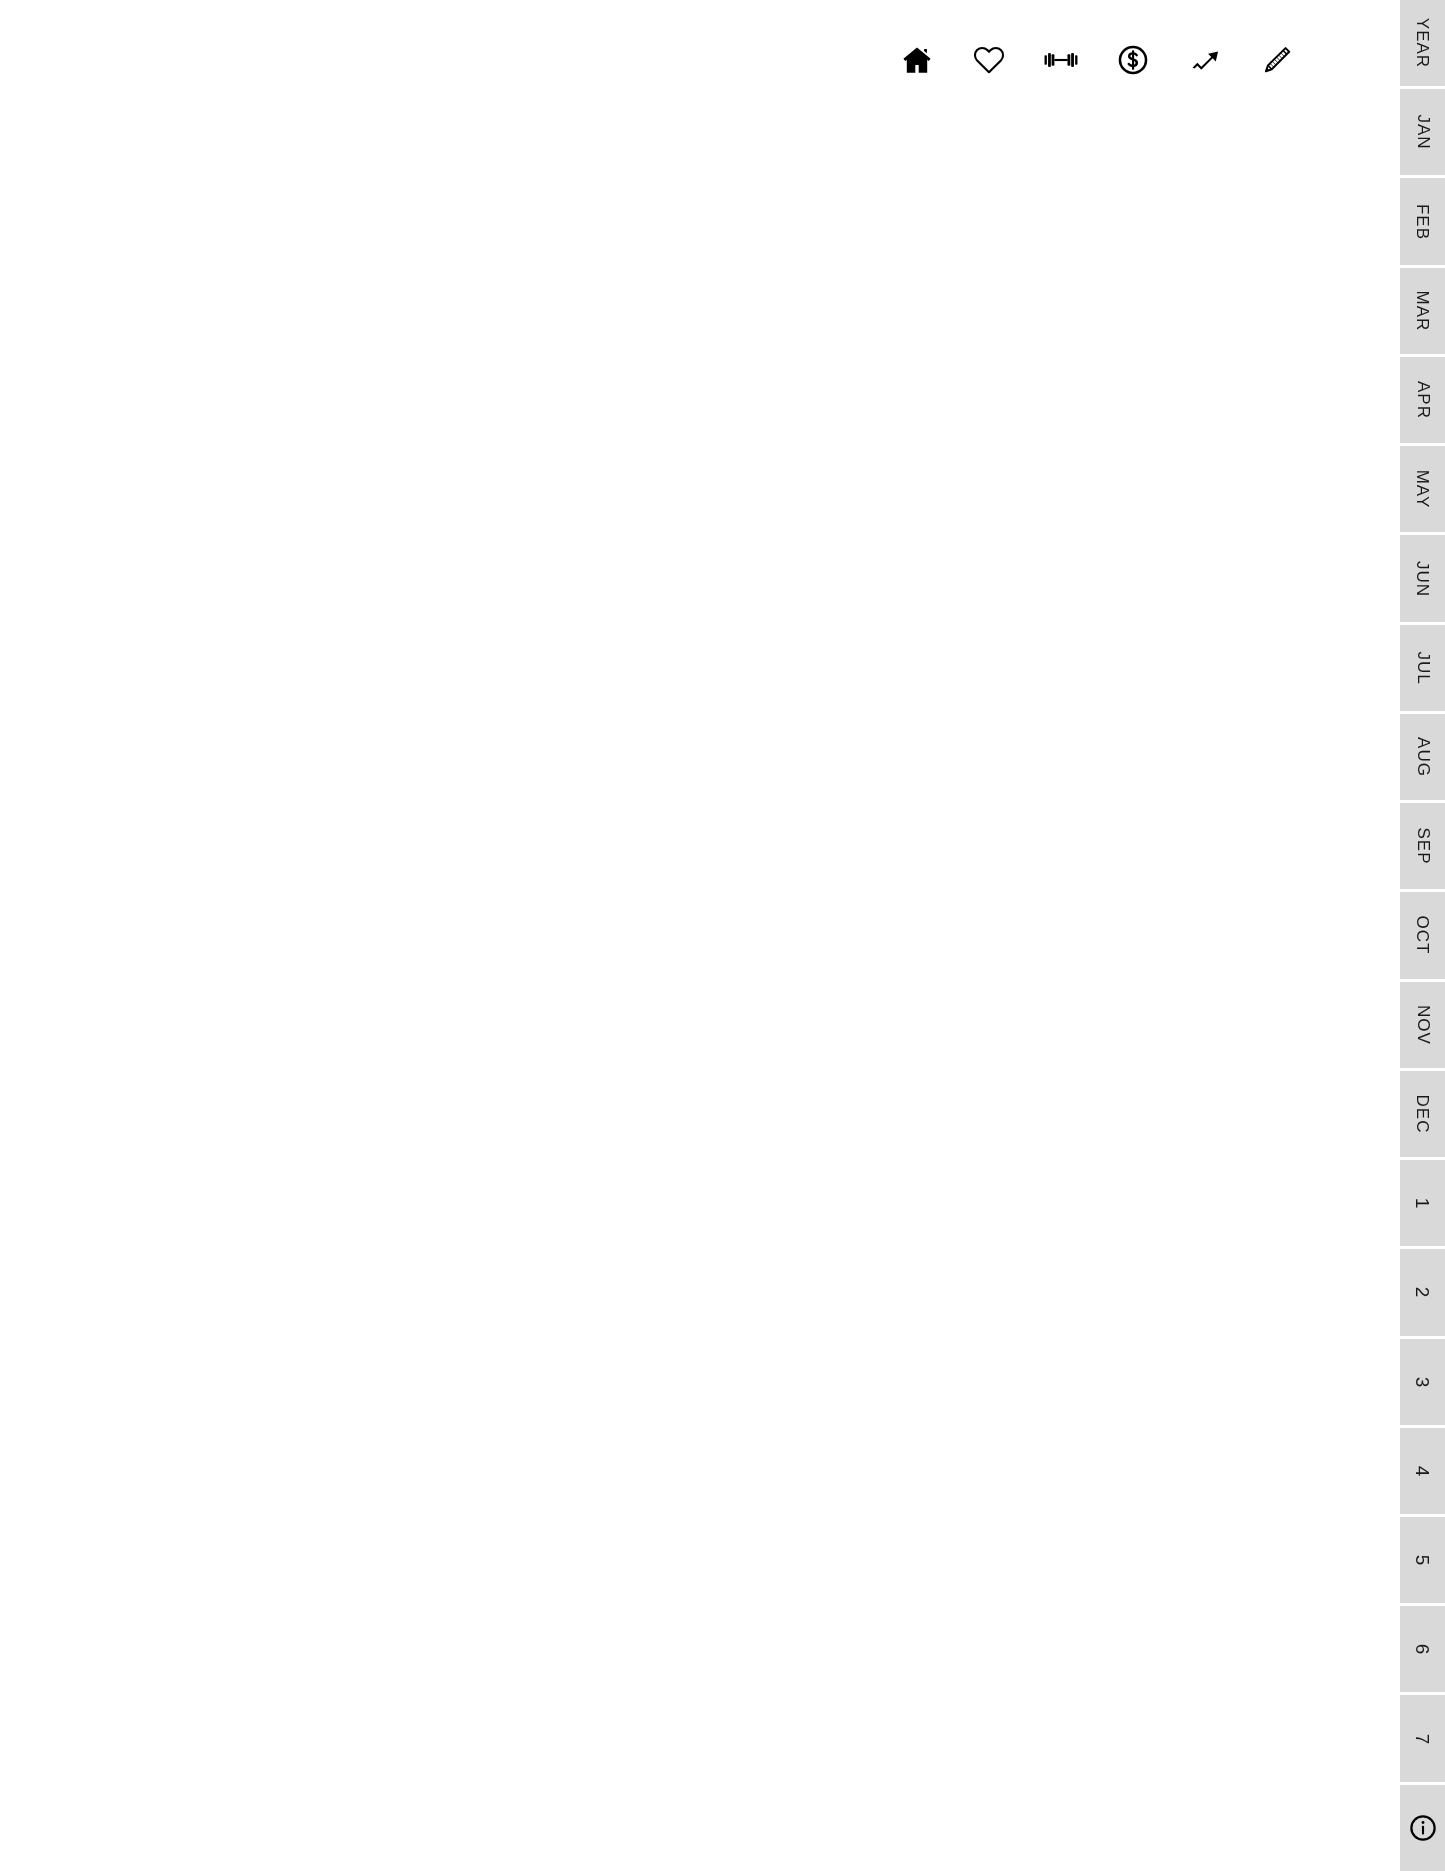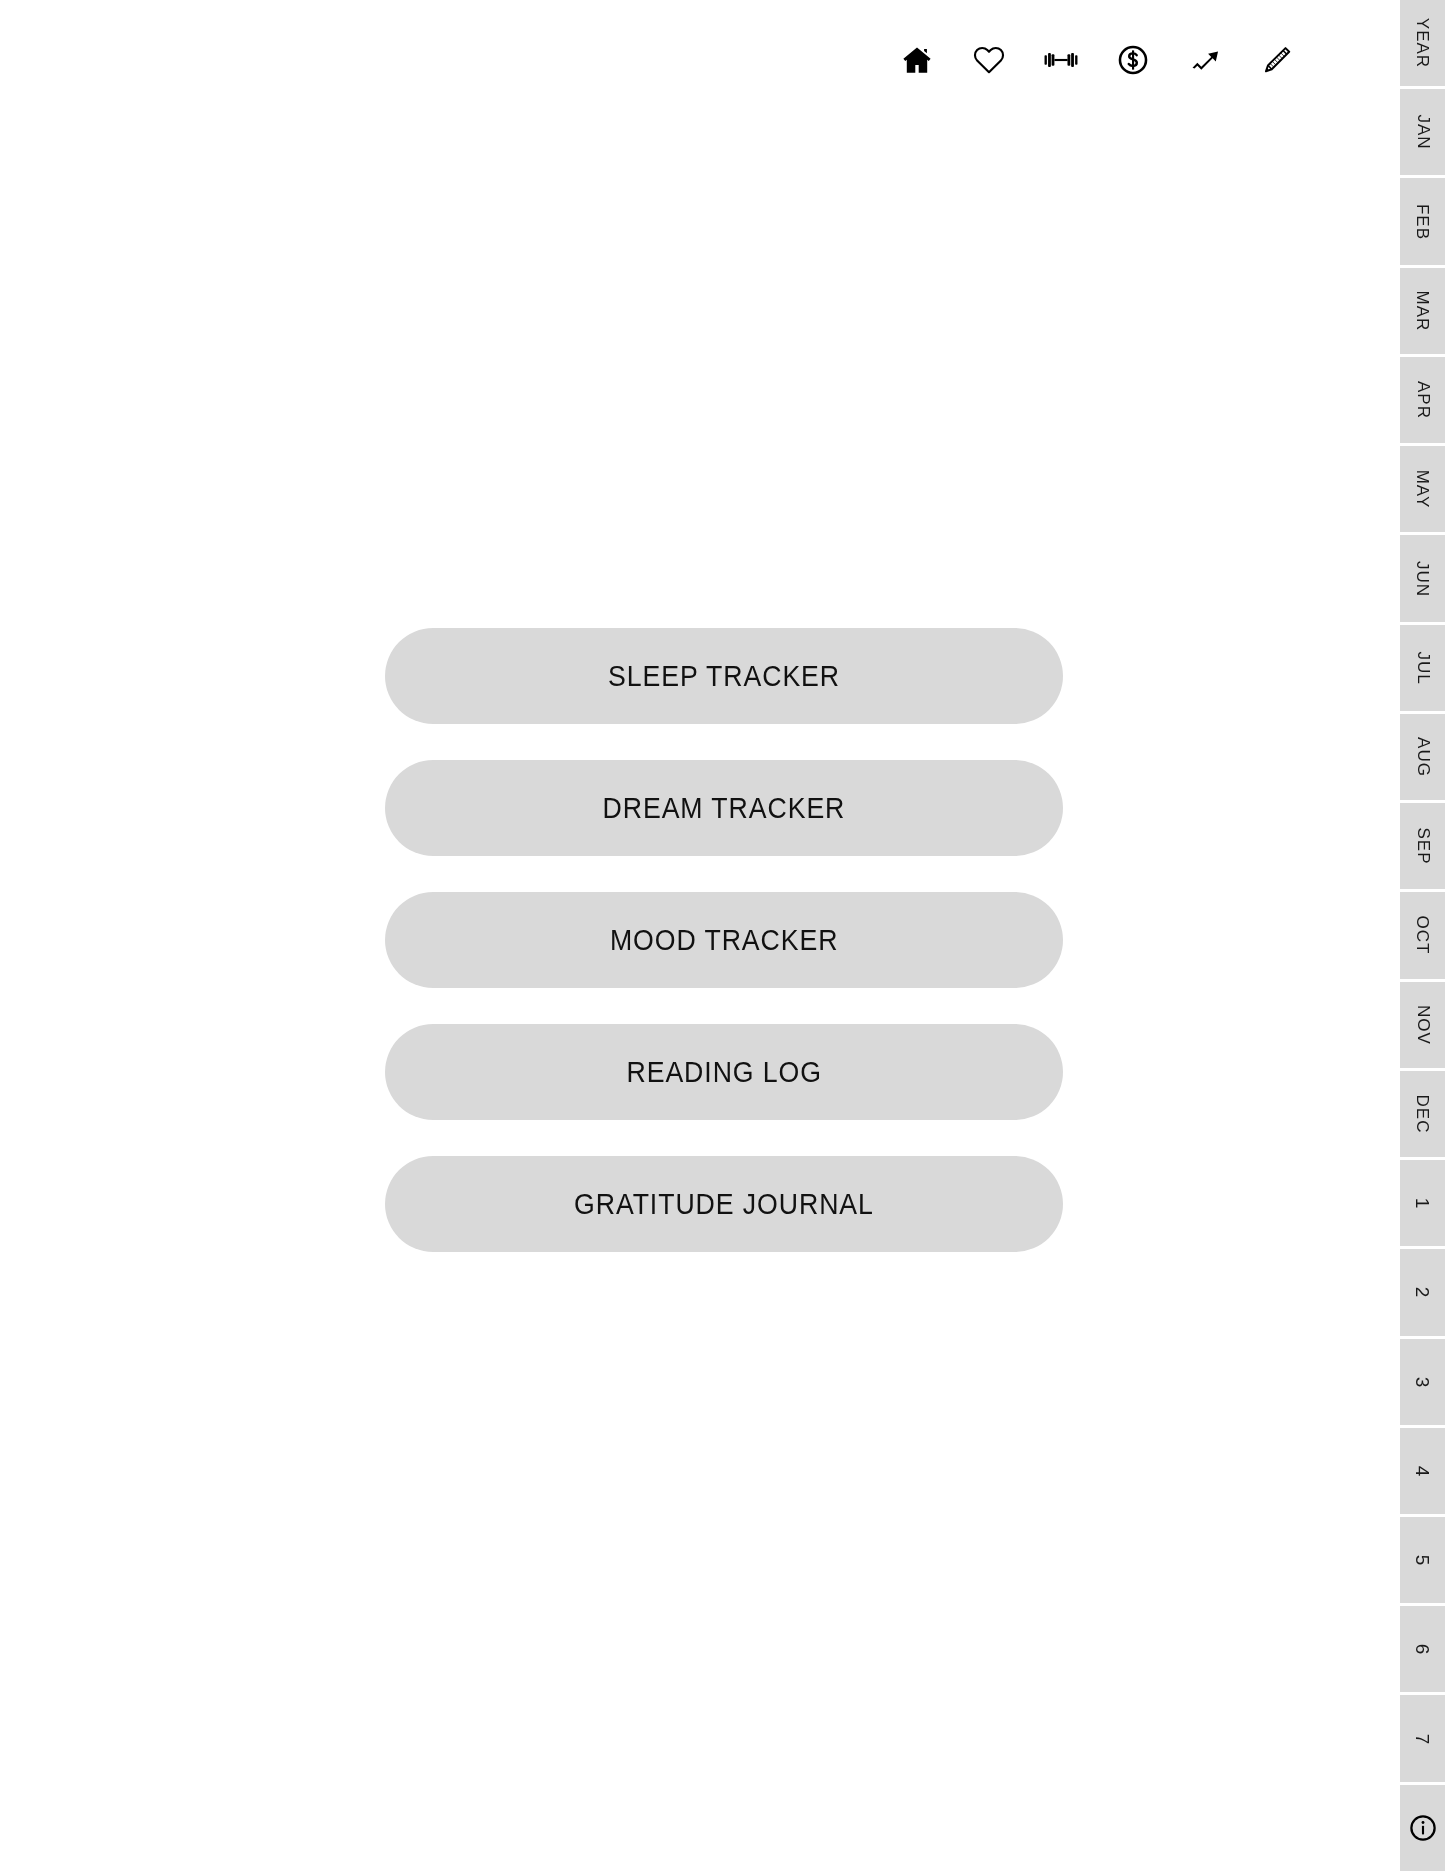--- a/index.html
+++ b/index.html
@@ -147,43 +147,20 @@
         <path d="M16.3 5.3 18.9 7.9" stroke="#000" stroke-width="1.1"></path>
         <path d="M5.6 15.9 8.3 18.5" stroke="#000" stroke-width="1.1"></path>
         <path d="M7.1 14.4 9.7 17.0 M8.6 12.9 11.2 15.5 M10.1 11.4 12.7 14.0
                  M11.6 9.9 14.2 12.5 M13.1 8.4 15.7 11.0 M14.6 6.9 17.2 9.5" stroke="#000" stroke-width="0.55"></path>
         <path d="M4.2 20.0 5.0 17.7 6.5 19.2 4.2 20.0z" fill="#000"></path>
       </svg>
     </div>
 
   </div>
 
-  <div id="buttons">
-
-    <button class="pill">
-      <span class="pill-label">SLEEP TRACKER</span>
-    </button>
-
-    <button class="pill">
-      <span class="pill-label">DREAM TRACKER</span>
-    </button>
-
-    <button class="pill">
-      <span class="pill-label">MOOD TRACKER</span>
-    </button>
-
-    <button class="pill">
-      <span class="pill-label">READING LOG</span>
-    </button>
-
-    <button class="pill">
-      <span class="pill-label">GRATITUDE JOURNAL</span>
-    </button>
-
-  </div>
 
   <div id="sidebar">
 
     <div class="tab">
       <span class="tab-label">YEAR</span>
       </div>
 
     <div class="tab">
       <span class="tab-label">JAN</span>
       </div>

